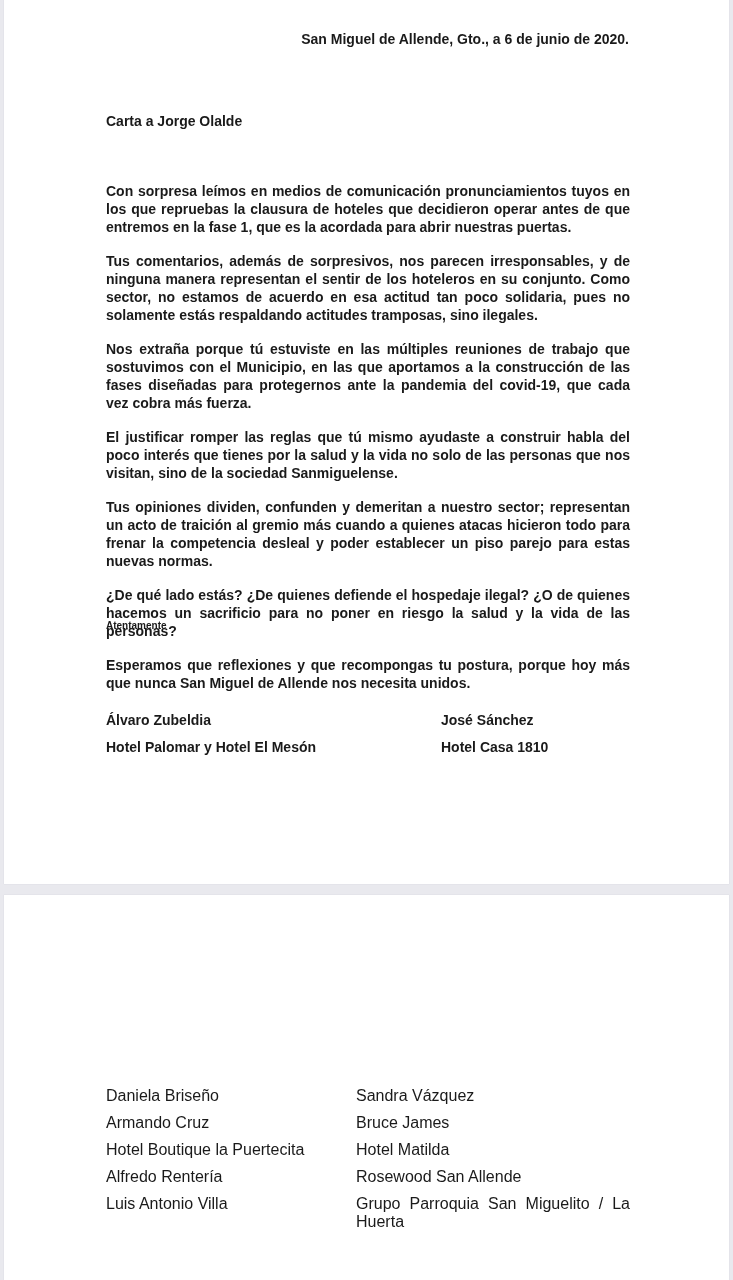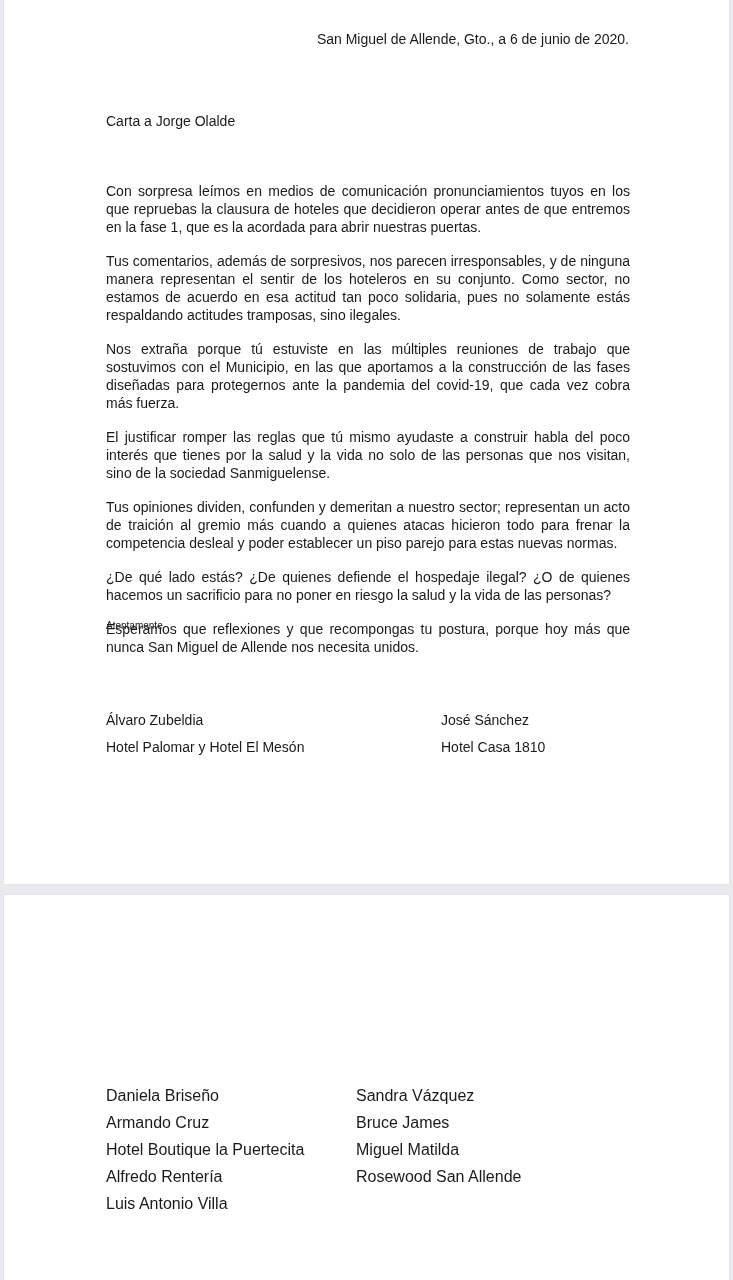--- a/index.html
+++ b/index.html
@@ -15,21 +15,21 @@
       font-family: "Liberation Sans", sans-serif;
       color: #1a1a1a;
     }
     .page {
       position: absolute;
       left: 4px;
       width: 725px;
       background: #ffffff;
       box-shadow: 0 0 1px #d0d0d6;
     }
-    .page1 { top: 0; height: 884px; }
+    .page1 { top: 0; height: 884px; font-weight: bold; }
     .page2 { top: 895px; height: 400px; }
 
     .date {
       position: absolute;
       top: 31px;
       right: 100px;
       font-size: 14px;
       white-space: nowrap;
     }
     .salutation {
@@ -106,23 +106,24 @@
     <div class="sig-row">
       <div class="sig-col-left">Daniela Briseño</div>
       <div class="sig-col-right">Sandra Vázquez</div>
     </div>
     <div class="sig-row">
       <div class="sig-col-left">Armando Cruz</div>
       <div class="sig-col-right">Bruce James</div>
     </div>
     <div class="sig-row">
       <div class="sig-col-left">Hotel Boutique la Puertecita</div>
-      <div class="sig-col-right">Miguel Matilda</div>
+      <div class="sig-col-right">Hotel Matilda</div>
     </div>
     <div class="sig-row">
       <div class="sig-col-left">Alfredo Rentería</div>
       <div class="sig-col-right">Rosewood San Allende</div>
     </div>
     <div class="sig-row">
       <div class="sig-col-left">Luis Antonio Villa</div>
+      <div class="sig-col-right">Grupo Parroquia San Miguelito / La Huerta</div>
     </div>
   </div>
 </div>
 
 </body></html>

